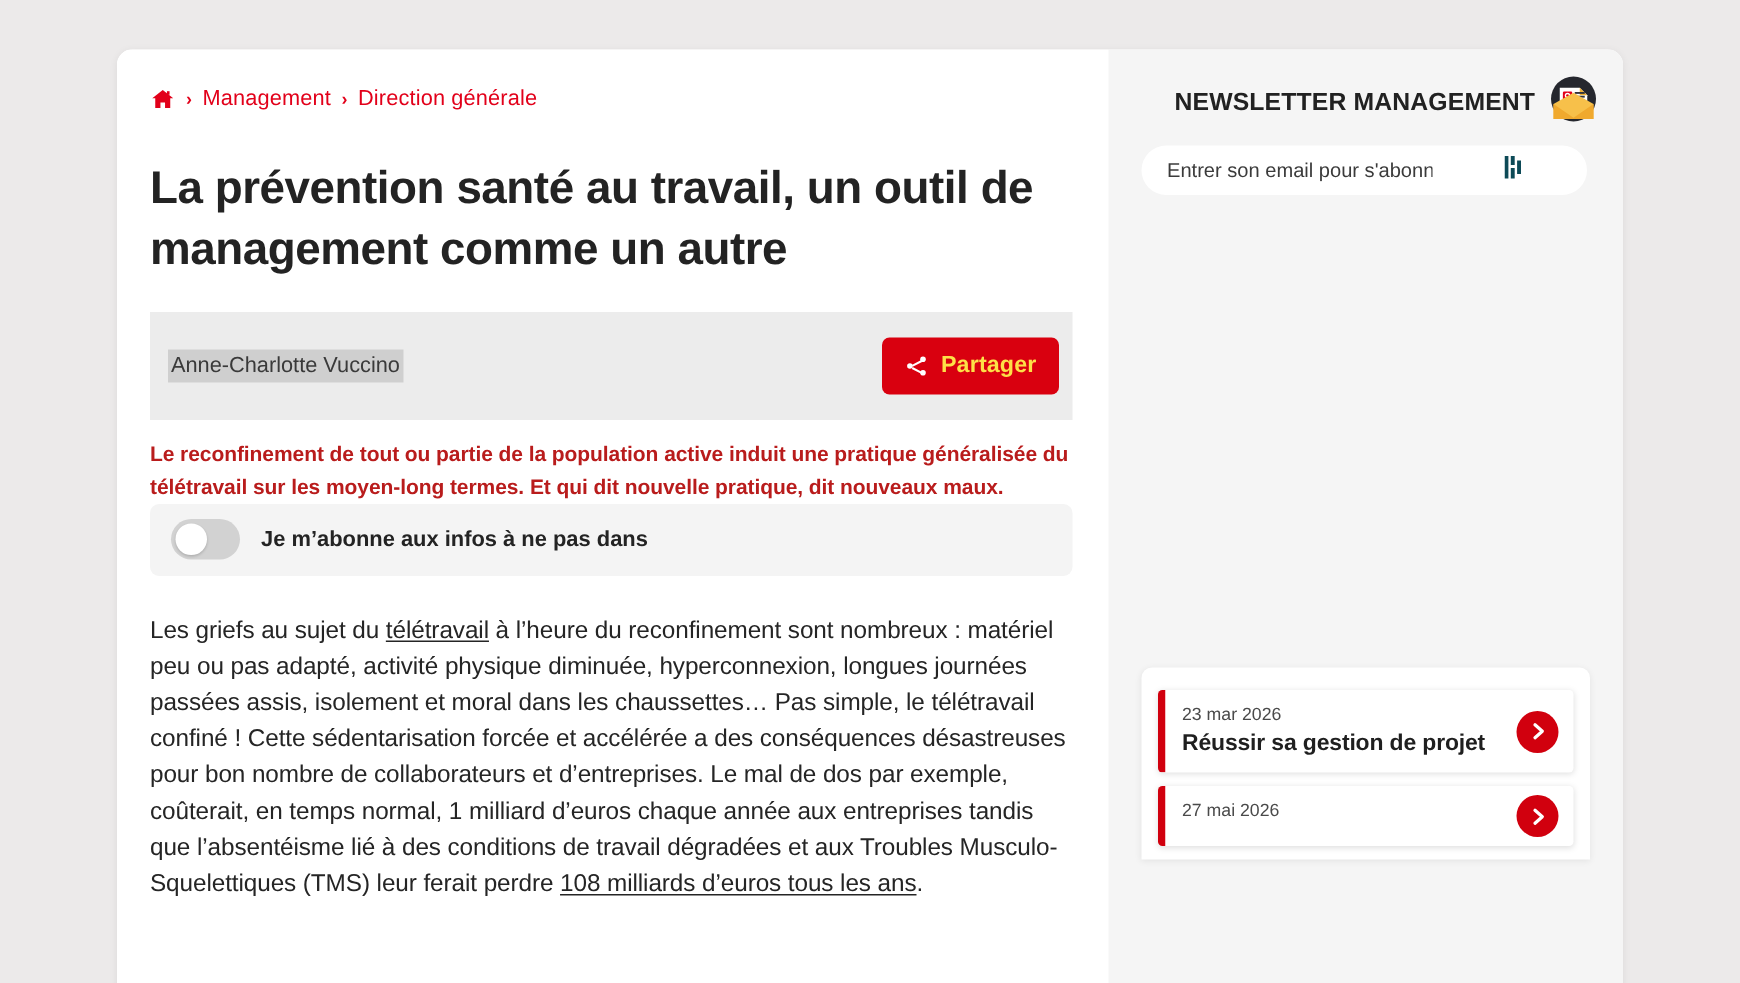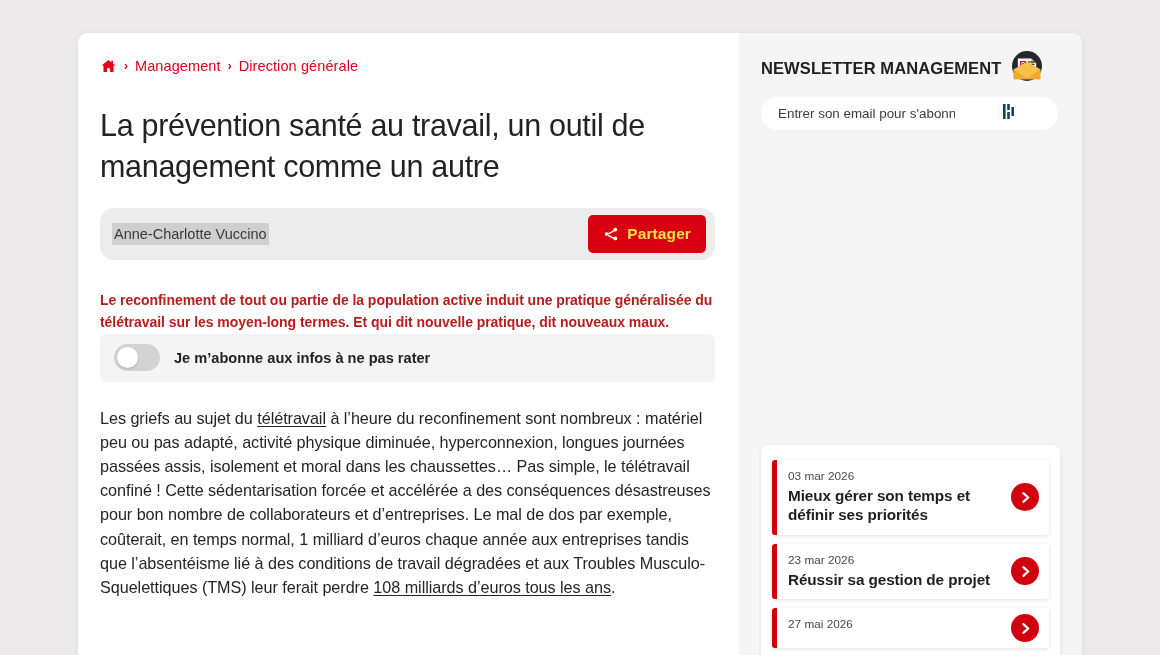--- a/index.html
+++ b/index.html
@@ -57,39 +57,39 @@
     color: #e2001a;
     font-size: 12px;
     font-weight: bold;
     line-height: 1;
   }
   .home-icon { display: inline-flex; align-items: center; }
 
   
   .article-title {
     font-size: 30.5px;
-    font-weight: normal;
+    font-weight: bold;
     line-height: 1.36;
     color: #232323;
     letter-spacing: -0.3px;
     margin-bottom: 20px;
     max-width: 625px;
     margin-top: 28px;
   }
 
   
   .author-bar {
     background: #ececec;
-    border-radius: 14px;
-    height: 52px;
+    border-radius: 0;
+    height: 72px;
     display: flex;
     align-items: center;
     justify-content: space-between;
     padding: 0 9px 0 12px;
-    margin-bottom: 30px;
+    margin-bottom: 12px;
   }
   .author-name {
     font-size: 14.5px;
     color: #3a3a3a;
     background: #cfcfcf;
     padding: 1px 2px;
     line-height: 1.4;
   }
   .share-button {
     background: #d9000f;
@@ -175,20 +175,21 @@
     padding: 18px 22px 0 22px;
     position: relative;
   }
 
   .newsletter-head {
     display: flex;
     align-items: center;
     gap: 6px;
     margin-bottom: 12px;
     height: 34px;
+    margin-left: 22px;
   }
   .newsletter-title {
     font-size: 16.5px;
     font-weight: bold;
     color: #212121;
     letter-spacing: .1px;
     white-space: nowrap;
   }
   .newsletter-icon { flex: none; display: block; }
 
@@ -333,21 +334,21 @@
           </svg>
         </span>
         <span>Partager</span>
       </button>
     </div>
 
     <p class="lead">Le reconfinement de tout ou partie de la population active induit une pratique généralisée du télétravail sur les moyen-long termes. Et qui dit nouvelle pratique, dit nouveaux maux.</p>
 
     <div class="subscribe-strip">
       <span class="toggle"></span>
-      <span class="subscribe-label">Je m’abonne aux infos à ne pas rater</span>
+      <span class="subscribe-label">Je m’abonne aux infos à ne pas dans</span>
     </div>
 
     <p class="body-copy"><span>Les griefs au sujet du </span><a href="#">télétravail</a><span> à l’heure du reconfinement sont nombreux : matériel  peu ou pas adapté, activité physique diminuée, hyperconnexion, longues journées passées assis, isolement et moral dans les chaussettes… Pas simple, le télétravail confiné ! Cette sédentarisation forcée et accélérée a des conséquences désastreuses pour bon nombre de collaborateurs et d’entreprises. Le mal de dos par exemple, coûterait, en temps normal, 1 milliard d’euros chaque année aux entreprises tandis que l’absentéisme lié à des conditions de travail dégradées et aux Troubles Musculo-Squelettiques (TMS) leur ferait perdre </span><a href="#">108 milliards d’euros tous les ans</a><span>.</span></p>
   </div>
 
   <div class="sidebar-col">
 
     <div class="newsletter-head">
       <span class="newsletter-title">NEWSLETTER MANAGEMENT</span>
       <span class="newsletter-icon">
@@ -377,29 +378,20 @@
           <rect x="4.2" y="9" width="2.6" height="7" fill="#0d4a57"></rect>
           <rect x="8.4" y="4" width="2.6" height="9" fill="#0d4a57"></rect>
         </svg>
       </span>
       <button class="ok-button">Ok</button>
     </div>
 
 
     <div class="formations-panel">
 
-      <div class="formation-card">
-        <div class="formation-date">03 mar 2026</div>
-        <div class="formation-name">Mieux gérer son temps et définir ses priorités</div>
-        <span class="formation-arrow">
-          <svg width="13" height="13" viewBox="0 0 24 24" fill="none" stroke="#ffffff" stroke-width="4" stroke-linecap="round" stroke-linejoin="round" aria-hidden="true">
-            <polyline points="8,4 17,12 8,20"></polyline>
-          </svg>
-        </span>
-      </div>
 
       <div class="formation-card">
         <div class="formation-date">23 mar 2026</div>
         <div class="formation-name">Réussir sa gestion de projet</div>
         <span class="formation-arrow">
           <svg width="13" height="13" viewBox="0 0 24 24" fill="none" stroke="#ffffff" stroke-width="4" stroke-linecap="round" stroke-linejoin="round" aria-hidden="true">
             <polyline points="8,4 17,12 8,20"></polyline>
           </svg>
         </span>
       </div>

